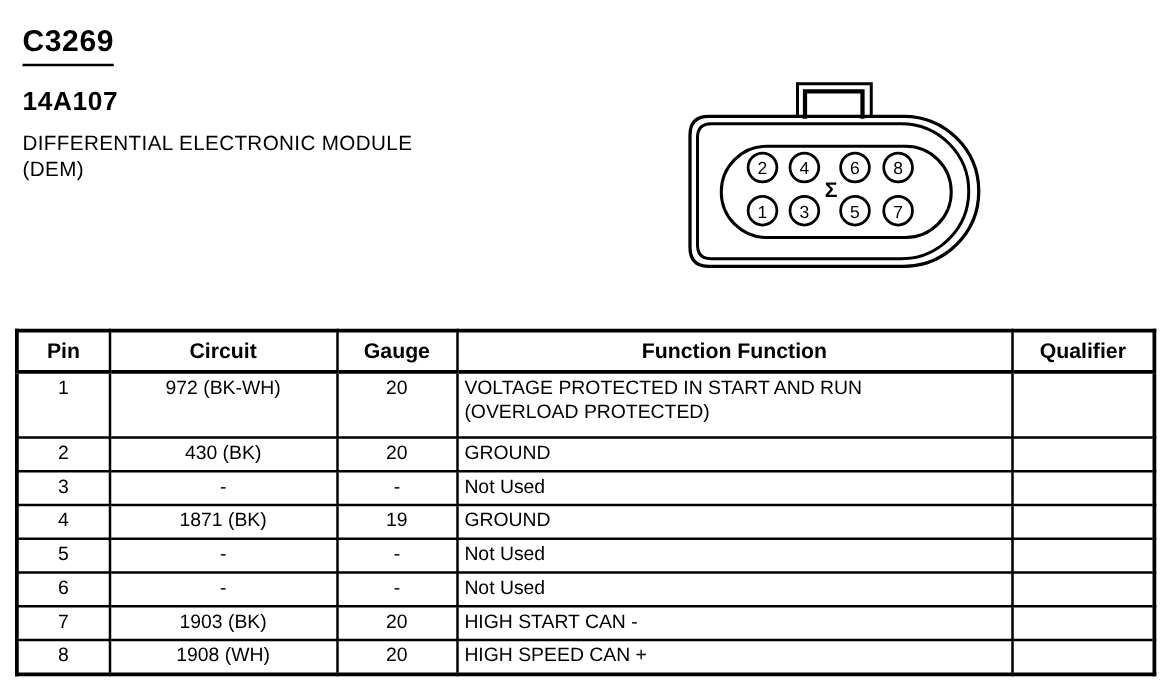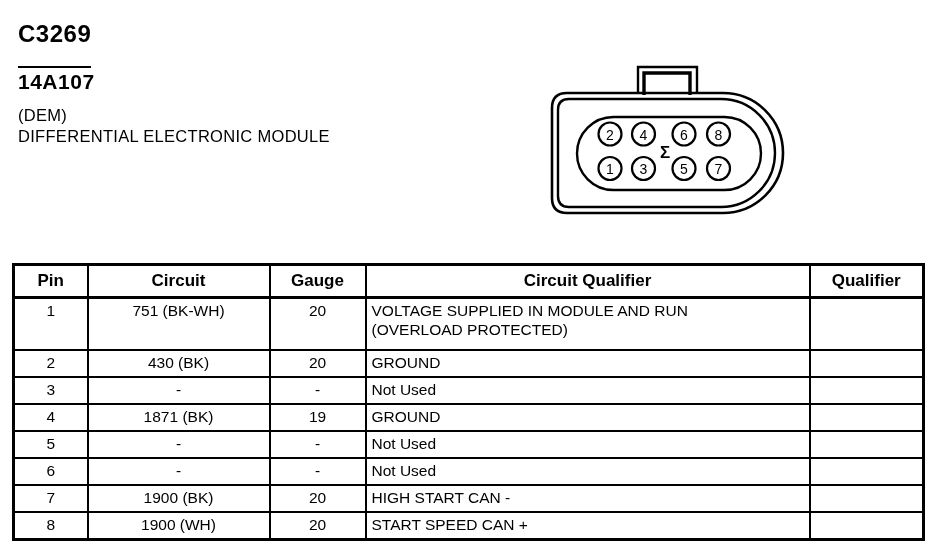--- a/index.html
+++ b/index.html
@@ -11,21 +11,21 @@
     position:relative;
     overflow:hidden;
   }
   .page{position:absolute;inset:0;}
 
   
   .connector-id{
     position:absolute;left:18px;top:20px;
     font-size:24px;font-weight:bold;
     border-bottom:2.5px solid #000;
-    padding-bottom:18px;
+    padding-bottom:3px;
     letter-spacing:0.5px;
   }
   .part-number{
     position:absolute;left:18px;top:70px;
     font-size:21px;font-weight:bold;
     letter-spacing:0.5px;
   }
   .part-desc{
     position:absolute;left:18px;top:105px;
     font-size:16.5px;line-height:21px;
@@ -84,22 +84,22 @@
   .pin-table td.col-function .fn-text{max-width:360px;}
 </style>
 </head>
 <body>
 
 <div class="page">
 
   <div class="connector-id">C3269</div>
   <div class="part-number">14A107</div>
   <div class="part-desc">
+    <div>DIFFERENTIAL ELECTRONIC MODULE</div>
     <div>(DEM)</div>
-    <div>DIFFERENTIAL ELECTRONIC MODULE</div>
   </div>
 
   <svg class="connector-svg" viewBox="538 52 264 172" xmlns="http://www.w3.org/2000/svg">
 
     <path stroke-width="2.6" d="M 567 93 H 723 A 60 60 0 0 1 783 153 A 60 60 0 0 1 723 213 H 567 Q 552 213 552 198 V 108 Q 552 93 567 93 Z"></path>
     <path stroke-width="2.4" d="M 569 99 H 721 A 54 54 0 0 1 775 153 A 54 54 0 0 1 721 207 H 569 Q 558 207 558 196 V 110 Q 558 99 569 99 Z"></path>
 
     <path stroke-width="2.4" d="M 638 94 V 67 H 697 V 94"></path>
     <path stroke-width="3.4" d="M 644 95 V 73 H 690 V 95"></path>
 
@@ -133,37 +133,37 @@
       <col style="width:182px">
       <col style="width:96px">
       <col style="width:444px">
       <col style="width:114px">
     </colgroup>
     <thead>
       <tr>
         <th>Pin</th>
         <th>Circuit</th>
         <th>Gauge</th>
-        <th>Circuit Qualifier</th>
+        <th>Function Function</th>
         <th>Qualifier</th>
       </tr>
     </thead>
     <tbody>
         <tr>
           <td class="col-pin">
             <div>1</div>
           </td>
           <td class="col-circuit">
-            <div>751 (BK-WH)</div>
-          </td>
-          <td class="col-gauge">
-            <div>20</div>
-          </td>
-          <td class="col-function">
-            <div class="fn-text">VOLTAGE SUPPLIED IN MODULE AND RUN (OVERLOAD PROTECTED)</div>
+            <div>972 (BK-WH)</div>
+          </td>
+          <td class="col-gauge">
+            <div>20</div>
+          </td>
+          <td class="col-function">
+            <div class="fn-text">VOLTAGE PROTECTED IN START AND RUN (OVERLOAD PROTECTED)</div>
           </td>
           <td class="col-qualifier">
             <div></div>
           </td>
         </tr>
         <tr>
           <td class="col-pin">
             <div>2</div>
           </td>
           <td class="col-circuit">
@@ -245,44 +245,44 @@
           </td>
           <td class="col-qualifier">
             <div></div>
           </td>
         </tr>
         <tr>
           <td class="col-pin">
             <div>7</div>
           </td>
           <td class="col-circuit">
-            <div>1900 (BK)</div>
+            <div>1903 (BK)</div>
           </td>
           <td class="col-gauge">
             <div>20</div>
           </td>
           <td class="col-function">
             <div class="fn-text">HIGH START CAN -</div>
           </td>
           <td class="col-qualifier">
             <div></div>
           </td>
         </tr>
         <tr>
           <td class="col-pin">
             <div>8</div>
           </td>
           <td class="col-circuit">
-            <div>1900 (WH)</div>
-          </td>
-          <td class="col-gauge">
-            <div>20</div>
-          </td>
-          <td class="col-function">
-            <div class="fn-text">START SPEED CAN +</div>
+            <div>1908 (WH)</div>
+          </td>
+          <td class="col-gauge">
+            <div>20</div>
+          </td>
+          <td class="col-function">
+            <div class="fn-text">HIGH SPEED CAN +</div>
           </td>
           <td class="col-qualifier">
             <div></div>
           </td>
         </tr>
       </tbody>
   </table>
 
 </div>
 

